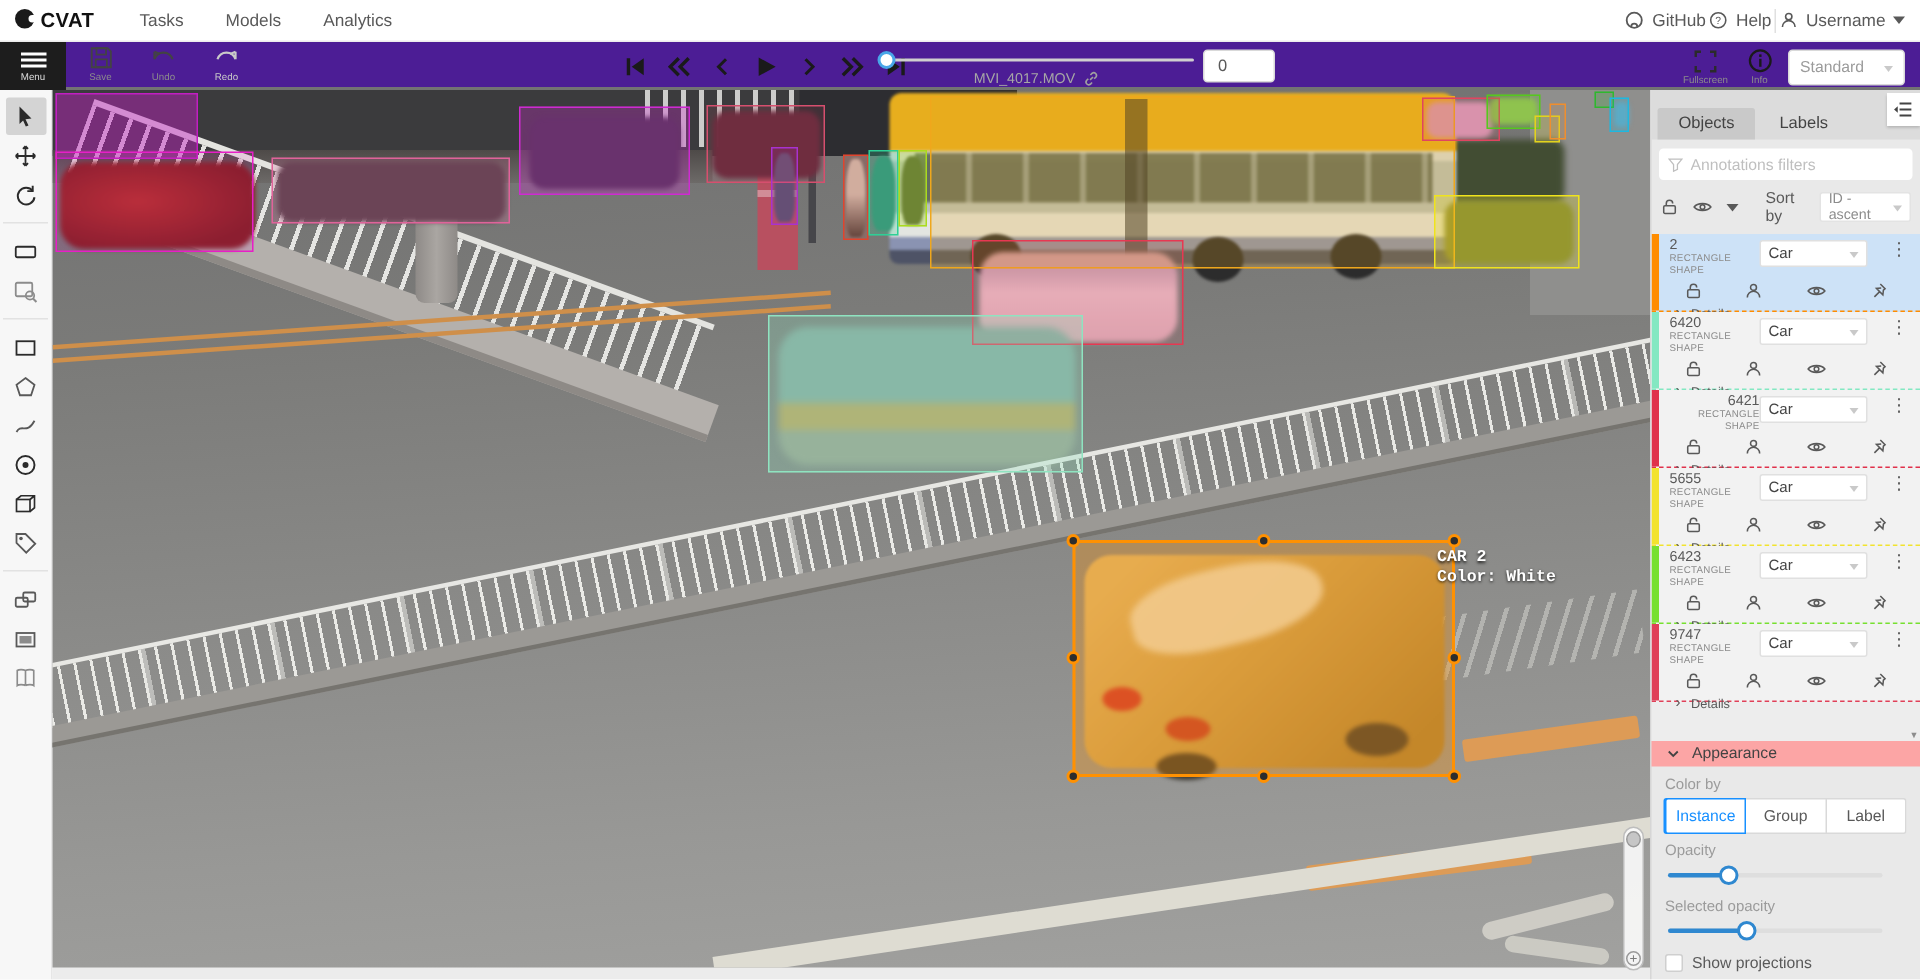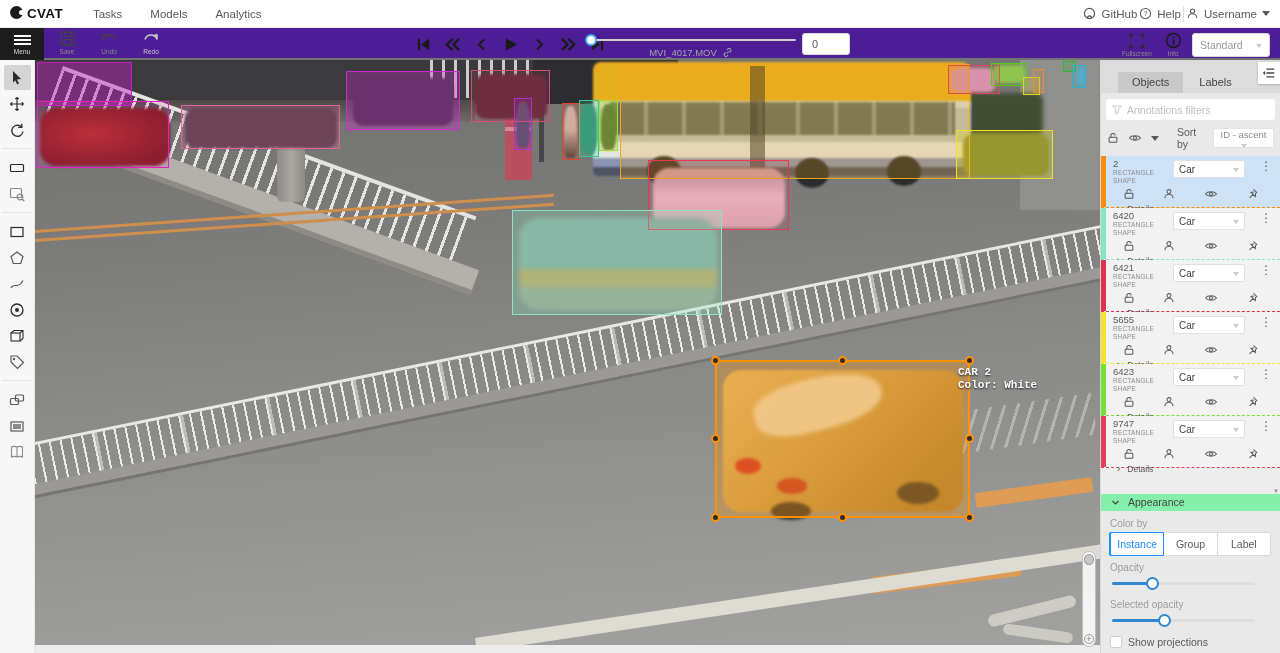--- a/index.html
+++ b/index.html
@@ -151,31 +151,31 @@
   .cv-plus { position:absolute; left:1px; bottom:2px; width:10px; height:10px; border:1px solid #9a9a9a; border-radius:50%;
     color:#7a7a7a; font-size:9px; line-height:9px; text-align:center; }
 
   
   .right-panel { width:180px; background:#e9e9e9; border-left:1px solid #d6d6d6; position:relative;
     display:flex; flex-direction:column; }
   .collapse-btn { position:absolute; right:0; top:2px; width:22px; height:22px; background:#fff;
     display:flex; align-items:center; justify-content:center; box-shadow:0 1px 2px rgba(0,0,0,.2); cursor:pointer; z-index:5; }
   .tabs { display:flex; gap:2px; padding:12px 4px 0 4px; background:#dcdcdc; }
   .tab { padding:4px 14px 5px; font-size:11px; color:#434343; cursor:pointer; }
-  .tab.active { background:#c9c9c9; border-radius:2px 2px 0 0;margin-left:13px; }
+  .tab.active { background:#c9c9c9; border-radius:2px 2px 0 0; }
   .filter-box { margin:6px 5px 4px; background:#fff; border-radius:3px; height:22px; display:flex; align-items:center;
     padding:0 6px; gap:5px; }
   .filter-box input { border:none; outline:none; flex:1; font-size:10.5px; color:#595959; background:transparent;
     font-family:"Liberation Sans",sans-serif; }
   .filter-box input::placeholder { color:#bfbfbf; }
   .sort-row { display:flex; align-items:center; padding:2px 6px 6px; gap:9px; }
   .sort-row .spacer { flex:1; }
   .sort-label { font-size:10.5px; color:#595959; }
   .sort-select { width:72px; height:20px; background:#fff; border:1px solid #e3e3e3; border-radius:2px;
-    display:flex; align-items:center; justify-content:space-between; padding:0 5px; font-size:9.5px; color:#8c8c8c; cursor:pointer;flex-direction:column; }
+    display:flex; align-items:center; justify-content:space-between; padding:0 5px; font-size:9.5px; color:#8c8c8c; cursor:pointer; }
   .icon-btn { cursor:pointer; display:flex; align-items:center; }
 
   .objects-list { height:350px; overflow:hidden; position:relative; background:#ededed; }
   .obj-item { position:relative; background:#f2f2f2; border-bottom:1px dashed; padding:3px 6px 2px 12px; height:52px; }
   .obj-item.selected { background:#cde2f7; }
   .obj-bar { position:absolute; left:0; top:0; bottom:0; width:5px; }
   .obj-row1 { display:flex; align-items:flex-start; }
   .obj-idblock { width:60px; }
   .obj-id { font-size:9.5px; color:#595959; line-height:10px; }
   .obj-type { font-size:6.5px; color:#8c8c8c; letter-spacing:.2px; line-height:8px; }
@@ -183,21 +183,21 @@
     display:flex; align-items:center; justify-content:space-between; padding:0 5px; font-size:10px; color:#434343;
     cursor:pointer; margin-top:1px; }
   .obj-dots { margin-left:auto; font-size:12px; color:#595959; line-height:14px; padding:0 2px; cursor:pointer; }
   .obj-row2 { display:flex; justify-content:space-between; padding:3px 16px 0 10px; }
   .obj-row3 { display:flex; align-items:center; gap:7px; font-size:8.5px; color:#595959; padding:3px 0 0 4px; cursor:pointer; }
   .obj-row3 .chev { font-size:10px; color:#595959; }
   .list-scroll { position:absolute; right:1px; top:8px; width:4px; height:54px; background:#c2c2c2; border-radius:2px; }
   .list-arrow-top { position:absolute; right:1px; top:0; font-size:6px; color:#8c8c8c; }
   .list-arrow-bot { position:absolute; right:1px; bottom:0; font-size:6px; color:#8c8c8c; }
 
-  .appearance-hdr { height:18px; background:#86efac; display:flex; align-items:center; gap:8px;
+  .appearance-hdr { height:18px; background:#fca5a5; display:flex; align-items:center; gap:8px;
     padding-left:10px; font-size:10.5px; color:#434343; cursor:pointer; }
   .appearance-body { padding:7px 9px 0; }
   .app-label { font-size:10px; color:#9b9b9b; margin-bottom:3px; }
   .radio-group { display:flex; margin-bottom:6px; }
   .radio-btn { flex:1; height:24px; background:#fff; border:1px solid #d9d9d9; border-left-width:0;
     display:flex; align-items:center; justify-content:center; font-size:10.5px; color:#595959; cursor:pointer; }
   .radio-btn:first-child { border-left-width:1px; border-radius:2px 0 0 2px; }
   .radio-btn:last-child { border-radius:0 2px 2px 0; }
   .radio-btn.active { border-color:#1890ff; color:#1890ff; box-shadow:-1px 0 0 0 #1890ff; }
   .slider { position:relative; height:14px; margin:4px 2px 8px; }
@@ -661,21 +661,21 @@
               <svg width="12" height="12" viewBox="0 0 14 14" fill="none" stroke="#595959" stroke-width="1.2">
                 <path d="M8.8 1.5 L12.5 5.2 L11.2 6.4 L10.8 10 L8.3 7.5 L4.2 11.6 M8.3 7.5 L5.8 5 L9.5 4.6"></path>
               </svg>
             </span>
     </div>
     <div class="obj-row3">
       <span class="chev">›</span>
       <span>Details</span>
     </div>
   </div>
-        <div class="obj-item" style="border-bottom-color: rgb(224, 49, 75);">
+        <div class="obj-item" style="border-bottom-color: rgb(224, 49, 75); text-align: right;">
     <div class="obj-bar" style="background: rgb(224, 49, 75);"></div>
     <div class="obj-row1">
       <div class="obj-idblock">
         <div class="obj-id">6421</div>
         <div class="obj-type">RECTANGLE SHAPE</div>
       </div>
       <div class="obj-select">
         <span>Car</span>
         <span class="ws-caret"></span>
       </div>

